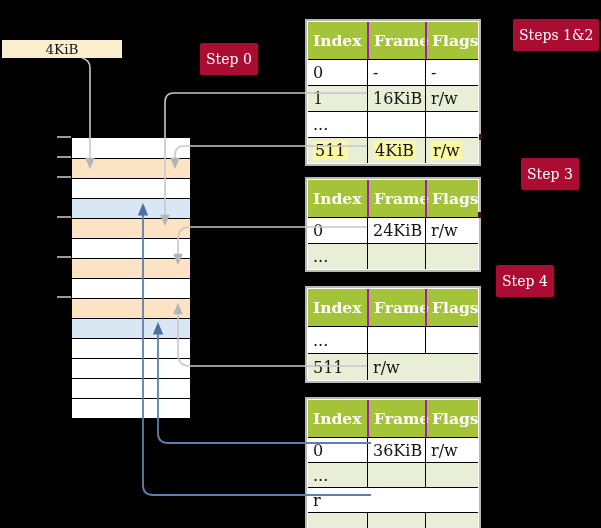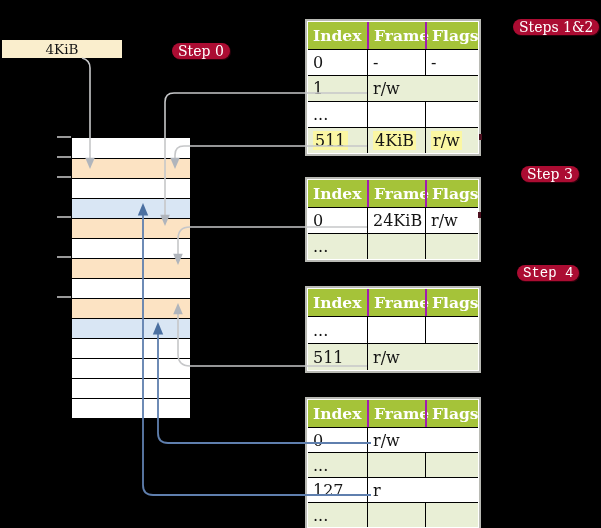--- a/index.html
+++ b/index.html
@@ -6,36 +6,36 @@
   #stage{position:relative;width:601px;height:528px;background:#000;overflow:hidden;
          font-family:"DejaVu Serif", serif;}
   *,*::before,*::after{box-sizing:border-box;}
 
   
   .mem-label{position:absolute;left:2px;top:40px;width:120px;height:18px;
     background:var(--label_cream);color:#151515;font-size:13.5px;line-height:18px;text-align:center;}
 
   
   .badge{position:absolute;background:var(--badge_red);color:#fff;font-size:14px;
-    line-height:16px;padding:0 6px;border-radius:8px;box-shadow:1px 1px 0 rgba(50,0,12,.9);
+    line-height:16px;padding:8px 6px;border-radius:2px;box-shadow:1px 1px 0 rgba(50,0,12,.9);
     white-space:nowrap;}
 
   
   #memory{position:absolute;left:71px;top:137px;width:120px;border:1px solid #000;background:#fff;}
   .mrow{height:20px;border-top:1px solid #000;}
   .mrow:first-child{border-top:none;}
   .mrow.plain{background:#fff;}
   .mrow.orange{background:var(--frame_orange);}
   .mrow.blue{background:var(--frame_blue);}
 
   .tick{position:absolute;left:57px;width:14px;height:2px;background:var(--tick_gray);}
 
   
   .ptable{position:absolute;left:305px;border:2px solid #b9bab4;background:#fff;padding:1px;}
-  .pt-header{display:grid;grid-template-columns:59px 58px 53px;background:var(--header_green);height:27px;}
+  .pt-header{display:grid;grid-template-columns:59px 58px 53px;background:var(--header_green);height:37px;}
   .pt-hcell{display:flex;align-items:center;color:#fff;font-weight:bold;font-size:15.5px;padding-left:5px;}
   .pt-hcell + .pt-hcell{border-left:2px solid #a21caf;}
   .pt-row{display:grid;grid-template-columns:59px 58px 53px;height:var(--rh);border-top:1px solid #000;background:#fff;}
   .pt-row.shaded{background:var(--row_green);}
   .pt-cell{display:flex;align-items:center;font-size:16px;color:#141414;padding-left:5px;overflow:hidden;}
   .pt-cell + .pt-cell{border-left:1px solid #000;}
   .hl{background:var(--highlight_yellow);padding:0 2px;}
 
   
   .stub{position:absolute;width:3px;height:6px;background:#4d1020;}
@@ -88,43 +88,44 @@
     <path class="wgray" d="M367,366 L190,366 Q178,366 178,354 L178,314"></path>
     <polygon class="agray" points="178,303 173.2,314.2 182.8,314.2"></polygon>
 
     <path class="wblue" d="M371,443 L168,443 Q158,443 158,433 L158,334"></path>
     <polygon class="ablue" points="158,322 152.8,334.4 163.2,334.4"></polygon>
 
     <path class="wblue" d="M371,495 L153,495 Q143,495 143,485 L143,215"></path>
     <polygon class="ablue" points="143,203 137.8,215.4 148.2,215.4"></polygon>
   </svg>
 
-<div class="badge" style="left: 172px; top: 43px;">Step 0</div>
+<div class="badge" style="left: 200px; top: 43px;">Step 0</div>
     <div class="badge" style="left: 513px; top: 19px;">Steps 1&amp;2</div>
-    <div class="badge" style="left: 521px; top: 166px;">Step 3</div>
-    <div class="badge" style="left: 517px; top: 265px; font-family: Liberation Mono, monospace;">Step 4</div>
+    <div class="badge" style="left: 521px; top: 158px;">Step 3</div>
+    <div class="badge" style="left: 496px; top: 265px;">Step 4</div>
     <div class="tick" style="top: 136px;"></div>
     <div class="tick" style="top: 156px;"></div>
     <div class="tick" style="top: 176px;"></div>
     <div class="tick" style="top: 216px;"></div>
     <div class="tick" style="top: 256px;"></div>
     <div class="tick" style="top: 296px;"></div>
     <div class="ptable" style="top: 19px; --rh: 26px;">
       <div class="pt-header">
         <div class="pt-hcell">Index</div>
         <div class="pt-hcell">Frame</div>
         <div class="pt-hcell">Flags</div>
       </div>
       <div class="pt-row">
         <div class="pt-cell">0</div>
         <div class="pt-cell">-</div>
         <div class="pt-cell">-</div>
       </div>
       <div class="pt-row shaded">
         <div class="pt-cell">1</div>
+        <div class="pt-cell">16KiB</div>
         <div class="pt-cell">r/w</div>
       </div>
       <div class="pt-row">
         <div class="pt-cell">...</div>
         <div class="pt-cell"></div>
         <div class="pt-cell"></div>
       </div>
       <div class="pt-row shaded">
         <div class="pt-cell">
           <div class="hl">511</div>
@@ -171,29 +172,29 @@
       </div>
     </div>
     <div class="ptable" style="top: 397px; --rh: 25px;">
       <div class="pt-header">
         <div class="pt-hcell">Index</div>
         <div class="pt-hcell">Frame</div>
         <div class="pt-hcell">Flags</div>
       </div>
       <div class="pt-row">
         <div class="pt-cell">0</div>
-        <div class="pt-cell">r/w</div>
-      </div>
-      <div class="pt-row shaded">
-        <div class="pt-cell">...</div>
-        <div class="pt-cell"></div>
-        <div class="pt-cell"></div>
-      </div>
-      <div class="pt-row">
-        <div class="pt-cell">127</div>
+        <div class="pt-cell">36KiB</div>
+        <div class="pt-cell">r/w</div>
+      </div>
+      <div class="pt-row shaded">
+        <div class="pt-cell">...</div>
+        <div class="pt-cell"></div>
+        <div class="pt-cell"></div>
+      </div>
+      <div class="pt-row">
         <div class="pt-cell">r</div>
       </div>
       <div class="pt-row shaded">
         <div class="pt-cell">...</div>
         <div class="pt-cell"></div>
         <div class="pt-cell"></div>
       </div>
     </div>
     <div class="stub" style="left: 479px; top: 134px;"></div>
     <div class="stub" style="left: 478px; top: 212px;"></div>

